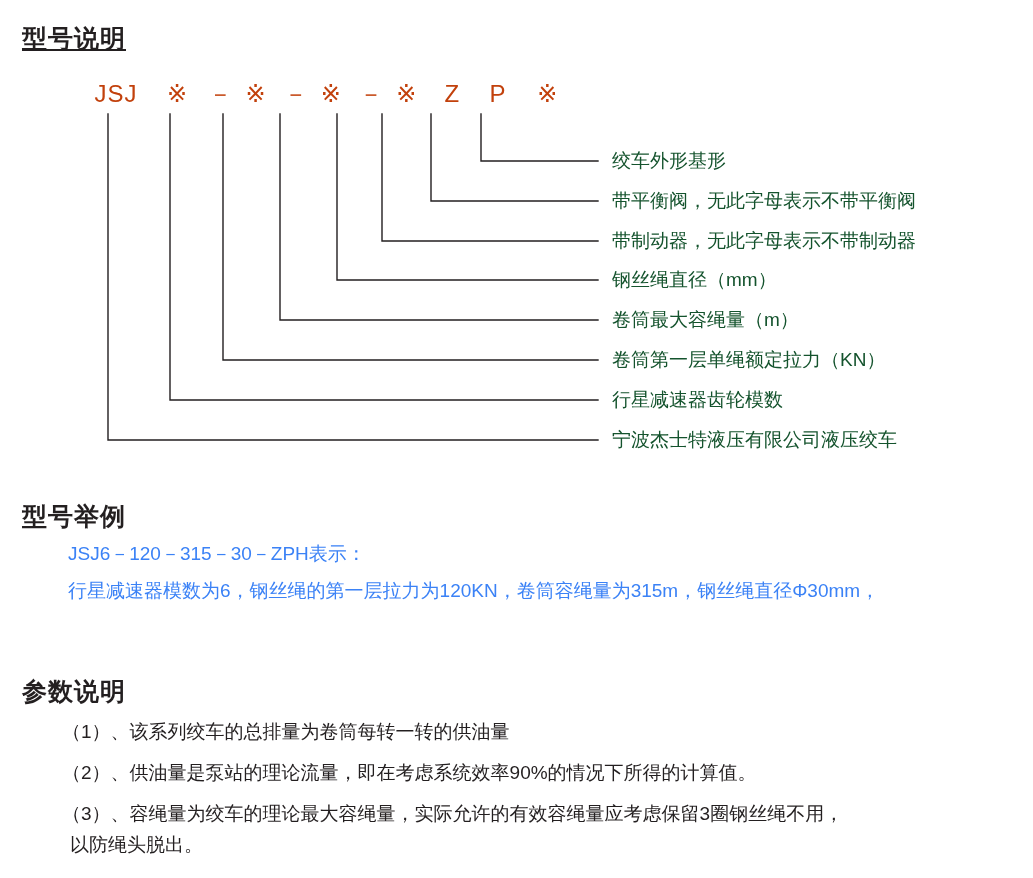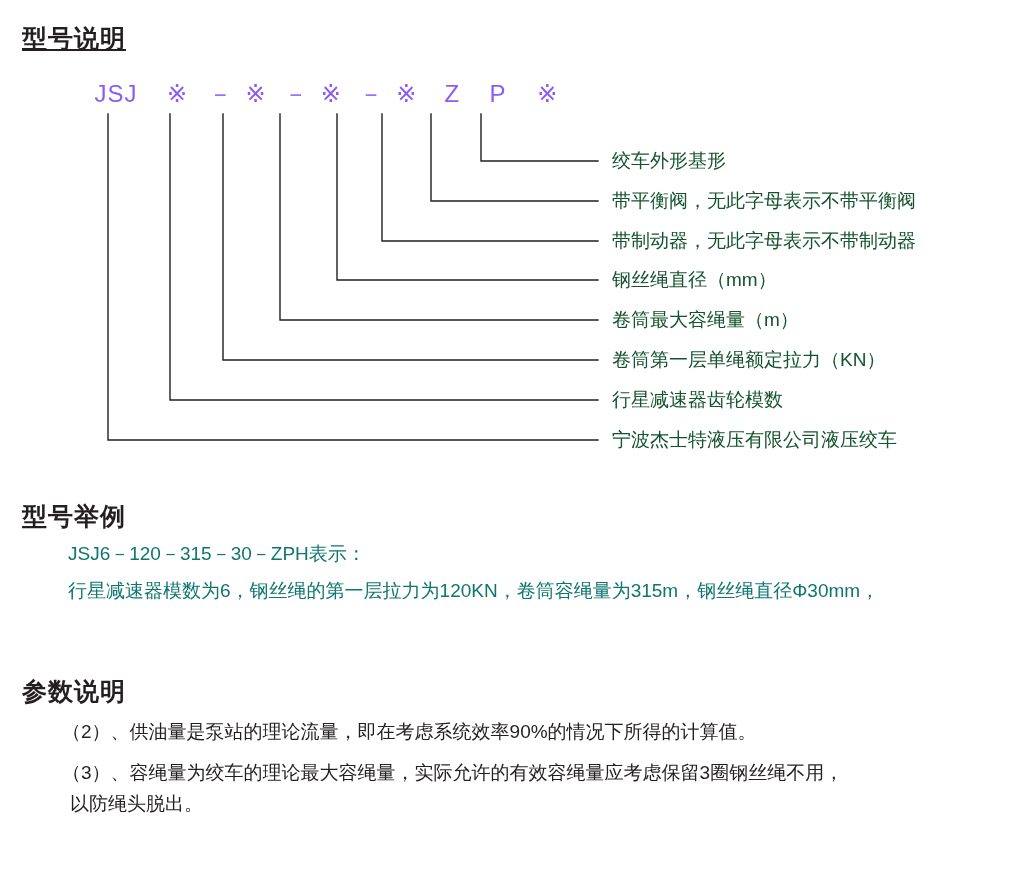--- a/index.html
+++ b/index.html
@@ -41,21 +41,21 @@
     width: 1033px;
     height: 400px;
   }
   .code-row {
     position: absolute;
     left: 85px;
     top: 8px;
     font-size: 24px;
     letter-spacing: 1px;
     white-space: nowrap;
-    color: #8b5cf6;
+    color: #c2410c;
     font-family: "Liberation Sans", "DejaVu Sans", sans-serif;
   }
   .code-tok {
     display: inline-block;
     text-align: center;
   }
   .leader-label {
     position: absolute;
     font-size: 19px;
     line-height: 20px;
@@ -75,21 +75,21 @@
   .example-block {
     position: absolute;
     left: 68px;
     top: 540px;
     width: 950px;
   }
   .example-block p {
     margin: 0 0 10px 0;
     font-size: 19px;
     line-height: 27px;
-    color: #0f766e;
+    color: #3b82f6;
     font-family: "Liberation Sans", "DejaVu Sans", sans-serif;
   }
 
   
   .params-block {
     position: absolute;
     left: 62px;
     top: 718px;
     width: 960px;
   }
@@ -161,18 +161,19 @@
   <h2 class="section-title" id="title-model-example">型号举例</h2>
 
   <div class="example-block">
     <p>JSJ6－120－315－30－ZPH表示：</p>
     <p>行星减速器模数为6，钢丝绳的第一层拉力为120KN，卷筒容绳量为315m，钢丝绳直径Φ30mm，</p>
   </div>
 
   <h2 class="section-title" id="title-param-desc">参数说明</h2>
 
   <div class="params-block">
+    <p>（1）、该系列绞车的总排量为卷筒每转一转的供油量</p>
     <p>（2）、供油量是泵站的理论流量，即在考虑系统效率90%的情况下所得的计算值。</p>
     <p style="margin-bottom:4px">（3）、容绳量为绞车的理论最大容绳量，实际允许的有效容绳量应考虑保留3圈钢丝绳不用，</p>
     <p class="cont">以防绳头脱出。</p>
   </div>
 
 </div>
 
 </body></html>

